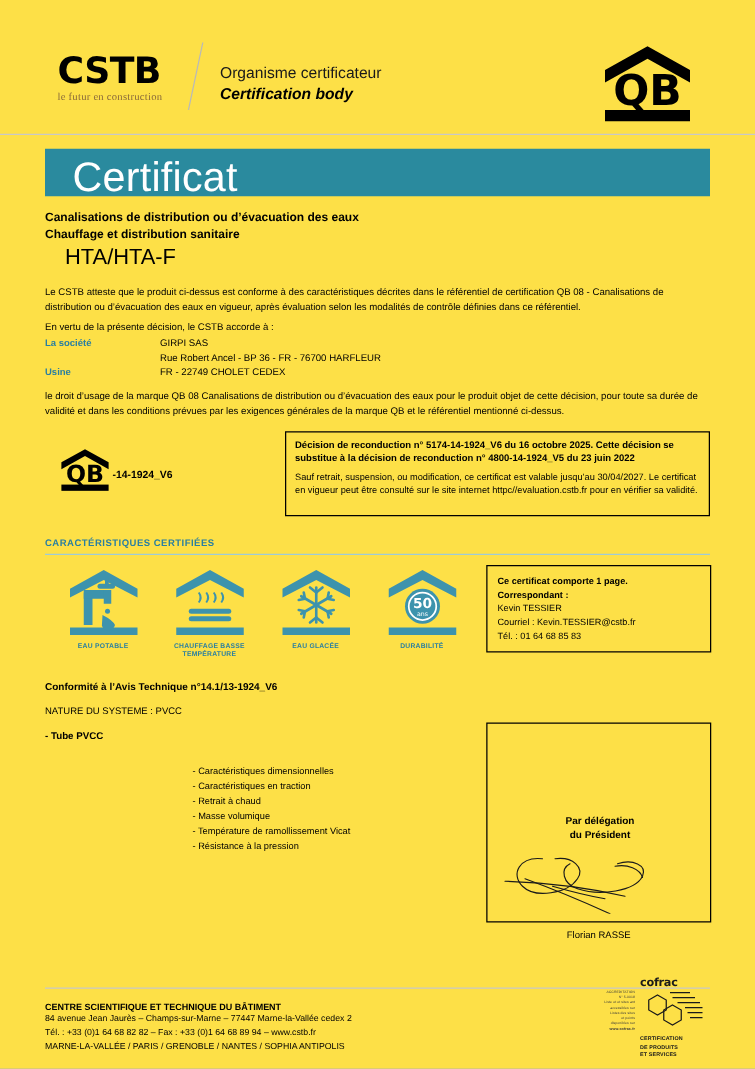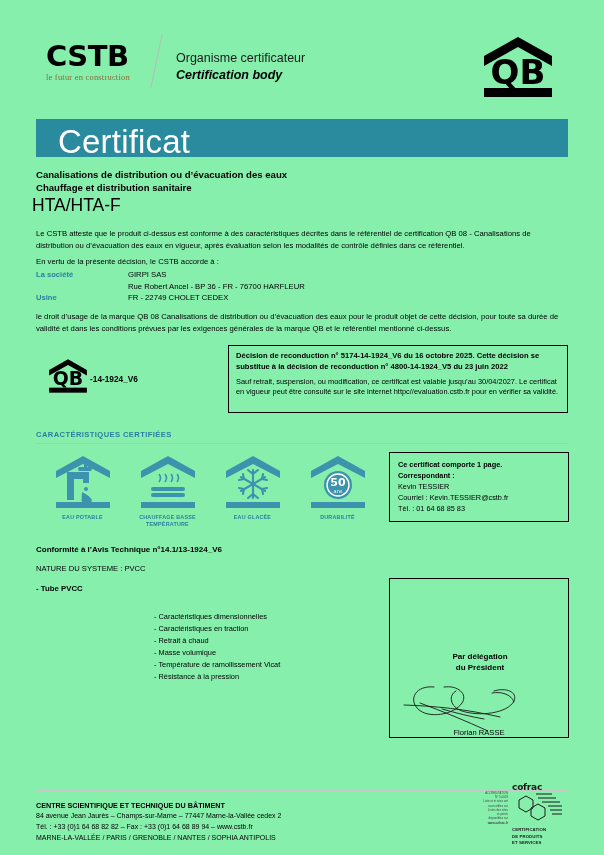--- a/index.html
+++ b/index.html
@@ -1,18 +1,18 @@
 <!DOCTYPE html>
 <html><head>
 <meta charset="utf-8">
 <style>
   html,body{margin:0;padding:0;background:#b0b0b0;}
   body{font-family:"Liberation Sans",sans-serif;}
   .page{
-    width:604px;height:855px;background:#86efac;position:relative;
+    width:604px;height:855px;background:#fde047;position:relative;
     margin:0 auto;overflow:hidden;box-sizing:border-box;
   }
   
   .header{position:absolute;left:0;top:0;width:604px;height:108px;}
   .cstb-logo{position:absolute;left:46px;top:42px;width:110px;}
   .cstb-word{font-family:"DejaVu Sans",sans-serif;font-weight:bold;font-size:29px;
     letter-spacing:-0.5px;color:#000;line-height:1;}
   .cstb-tag{font-family:"Liberation Serif",serif;font-size:8.5px;
     color:#8a6a3a;margin-top:1px;letter-spacing:0.2px;}
   .hdr-sep{position:absolute;left:156px;top:34px;width:1px;height:54px;
@@ -31,21 +31,21 @@
   
   .banner{position:absolute;left:36px;top:119px;width:532px;height:38px;
     background:#2a8a9e;}
   .banner-txt{position:absolute;left:22px;top:4px;color:#fff;font-size:33px;
     font-weight:normal;letter-spacing:0.2px;font-family:"Liberation Sans",sans-serif;}
 
   
   .sub1,.sub2{position:absolute;left:36px;font-weight:bold;font-size:9.6px;color:#000;}
   .sub1{top:169px;}
   .sub2{top:182px;}
-  .product{position:absolute;left:32px;top:195px;font-size:17.5px;color:#000;}
+  .product{position:absolute;left:52px;top:195px;font-size:17.5px;color:#000;}
 
   .para{position:absolute;left:36px;width:532px;font-size:7.7px;color:#000;
     line-height:1.55;text-align:left;}
   .p1{top:228px;}
   .p2{top:256px;}
   .p3{top:311px;width:534px;}
 
   .grantee{position:absolute;left:36px;top:269px;width:420px;font-size:8px;}
   .grantee .row{display:flex;line-height:1.5;}
   .grantee .lbl{width:92px;color:#2a7fa0;font-weight:bold;font-size:7.6px;}
@@ -82,21 +82,21 @@
   .tube{position:absolute;left:36px;top:584px;font-size:7.8px;font-weight:bold;color:#000;}
   .charlist{position:absolute;left:66px;top:595px;}
   .charlist li{font-size:7.4px;line-height:1.62;color:#000;list-style:none;margin-left:48px;}
 
   
   .signbox{position:absolute;left:389px;top:578px;width:180px;height:160px;
     border:1px solid #000;box-sizing:border-box;}
   .sign-lbl{position:absolute;left:0;top:72px;width:180px;text-align:center;
     font-size:8px;font-weight:bold;line-height:1.4;color:#000;}
   .sign-svg{position:absolute;left:6px;top:90px;}
-  .sign-name{position:absolute;left:389px;top:728px;width:180px;text-align:center;
+  .sign-name{position:absolute;left:389px;top:743px;width:180px;text-align:center;
     font-size:7.6px;color:#000;}
 
   
   .foot-rule{position:absolute;left:36px;top:790px;width:532px;height:1px;background:#c8c8c8;}
   .footer{position:absolute;left:36px;top:800px;}
   .f1{font-size:7.2px;font-weight:bold;color:#000;line-height:1.55;}
   .f2{font-size:7px;color:#000;line-height:1.55;}
   .f3{font-size:7px;color:#000;line-height:1.55;}
   .f4{font-size:7px;color:#000;line-height:1.55;}
 

